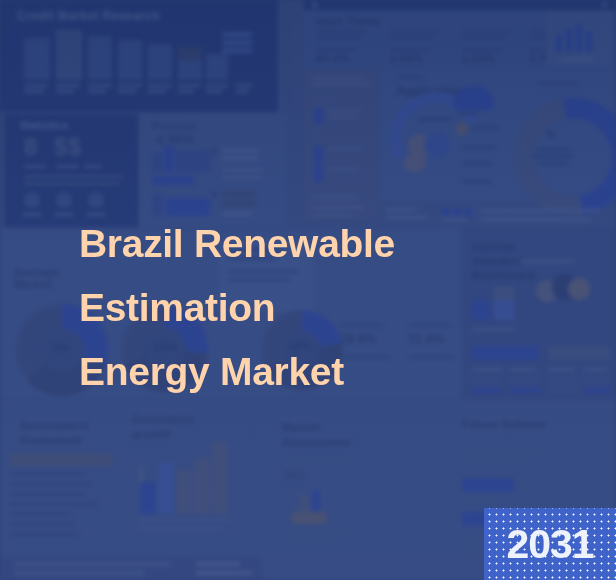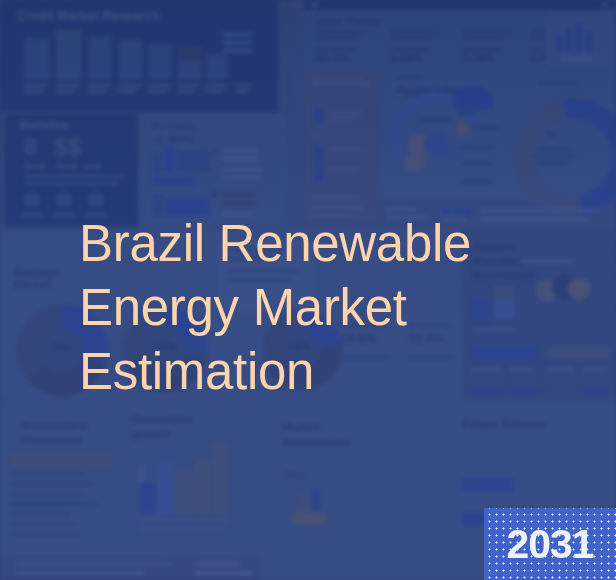--- a/index.html
+++ b/index.html
@@ -68,23 +68,23 @@
   }
 
   
   .title-wrap {
     position: absolute;
     left: 79px;
     top: 212px;
     width: 430px;
   }
   .title-line {
-    font-size: 51px;
+    font-size: 39px;
     line-height: 64px;
-    font-weight: normal;
+    font-weight: bold;
     color: #ffd3ab;
     letter-spacing: -0.3px;
     white-space: nowrap;
   }
 
   
   .year-badge {
     position: absolute;
     left: 484px;
     top: 508px;
@@ -380,21 +380,21 @@
     <div style="position:absolute;left:288px;top:0;width:3px;height:228px;background:#41578f;opacity:.5;"></div>
     <div style="position:absolute;left:0;top:226px;width:616px;height:3px;background:#44599a;opacity:.5;"></div>
     <div style="position:absolute;left:0;top:398px;width:616px;height:3px;background:#44599a;opacity:.45;"></div>
   </div>
 
   <div class="tint"></div>
   <div class="tint-2"></div>
 
   <div class="title-wrap">
     <div class="title-line">Brazil Renewable</div>
+    <div class="title-line">Estimation</div>
     <div class="title-line">Energy Market</div>
-    <div class="title-line">Estimation</div>
   </div>
 
   <div class="year-badge">
     <span class="year-text">2031</span>
   </div>
 
 </div>
 
 </body></html>

